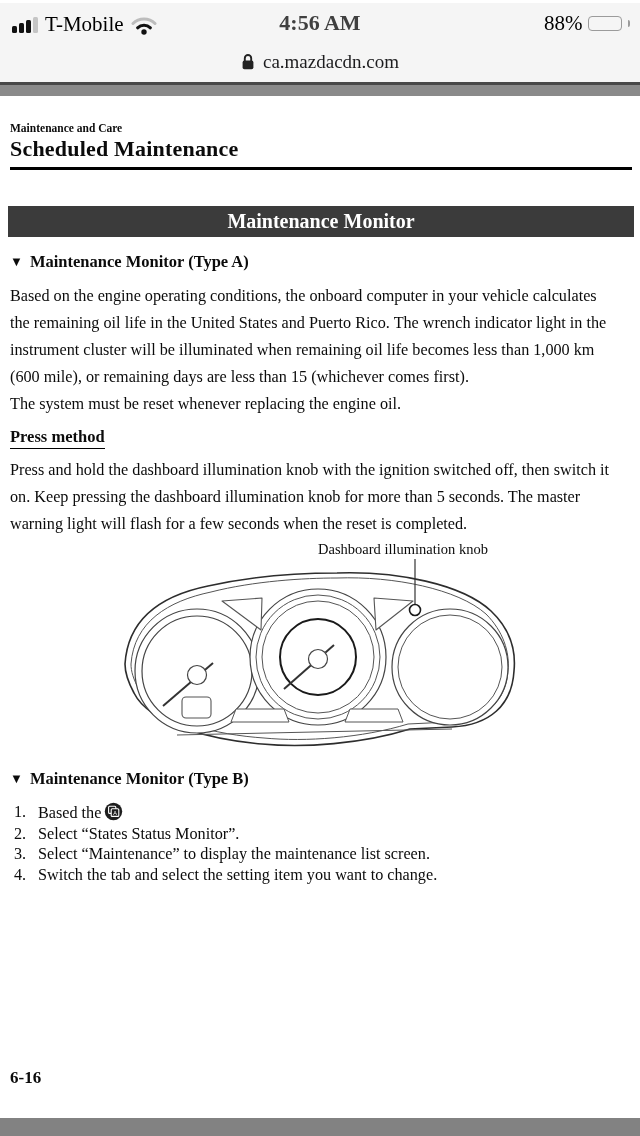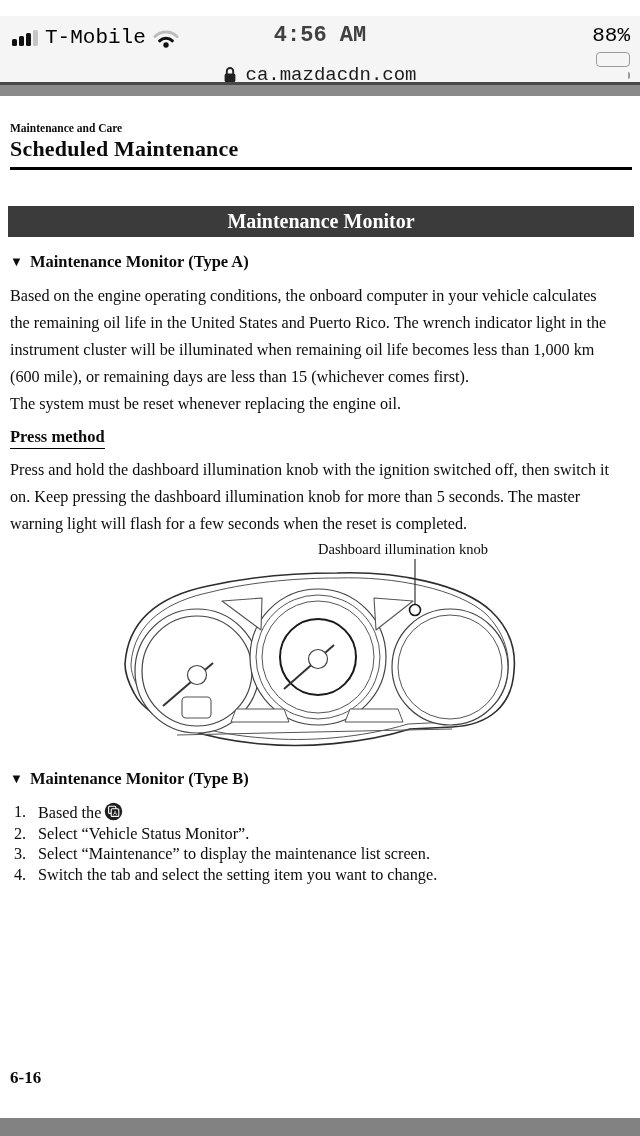--- a/index.html
+++ b/index.html
@@ -1,32 +1,32 @@
 <!DOCTYPE html>
 <html><head>
 <meta charset="utf-8">
 <style>
   html,body{margin:0;padding:0;}
   body{width:640px;height:1136px;position:relative;background:#fff;
        font-family:"Liberation Serif",serif;color:#0b0b0b;overflow:hidden;}
 
   
-  .status-area{position:absolute;top:16px;left:0;width:640px;height:82px;background:#f5f5f5;
-               font-family:Liberation Mono, monospace;}
+  .status-area{position:absolute;top:3px;left:0;width:640px;height:82px;background:#f5f5f5;
+               font-family:Liberation Serif, serif;}
   .row1{position:absolute;top:6px;left:0;width:640px;height:30px;}
   .carrier-cluster{position:absolute;left:12px;top:0;height:30px;display:flex;align-items:center;gap:7px;}
   .signal{display:flex;align-items:flex-end;gap:2px;height:17px;}
   .signal i{display:block;width:5px;border-radius:1.5px;background:#111;}
   .signal i:nth-child(1){height:7px;}
   .signal i:nth-child(2){height:10px;}
   .signal i:nth-child(3){height:13px;}
   .signal i:nth-child(4){height:16px;background:#c5c5c5;}
   .carrier{font-size:21px;color:#000;}
   .time{position:absolute;left:0;right:0;top:1px;text-align:center;font-size:22px;font-weight:700;color:#404040;}
-  .batt-cluster{position:absolute;right:10px;top:2px;display:flex;align-items:flex-end;gap:5px;flex-direction:column;}
+  .batt-cluster{position:absolute;right:10px;top:2px;display:flex;align-items:center;gap:5px;}
   .batt-pct{font-size:21px;color:#000;}
   .batt-body{width:34px;height:15px;border:1.5px solid #9b9b9b;border-radius:4px;padding:1.5px;box-sizing:border-box;}
   .batt-fill{height:100%;width:88%;background:#000;border-radius:1.5px;}
   .batt-tip{width:2.5px;height:7px;background:#9b9b9b;border-radius:0 2px 2px 0;margin-left:1px;}
   .row2{position:absolute;top:44px;left:0;width:640px;height:30px;display:flex;align-items:center;justify-content:center;gap:8px;}
   .domain{font-size:19px;color:#1c1c1e;}
 
   .separator-top{position:absolute;top:82px;left:0;width:640px;height:14px;background:#8a8a8a;border-top:3px solid #484848;box-sizing:border-box;}
   .bottom-bar{position:absolute;top:1118px;left:0;width:640px;height:18px;background:#828282;}
 
@@ -168,21 +168,21 @@
         <span>Based the</span><svg class="app-icon" width="19" height="19" viewBox="0 0 19 19">
           <circle cx="9.5" cy="9.5" r="8.7" fill="#1e1e1e"></circle>
           <rect x="4.6" y="4.2" width="7.2" height="7.2" rx="1" fill="none" stroke="#fff" stroke-width="1.1"></rect>
           <rect x="7.2" y="6.8" width="7.6" height="7.6" rx="1" fill="#1e1e1e" stroke="#fff" stroke-width="1.1"></rect>
           <text x="11" y="12.9" font-size="5.5" fill="#fff" text-anchor="middle" font-family="Liberation Sans, sans-serif">A</text>
         </svg>
       </span>
     </div>
     <div class="step">
       <span class="num">2.</span>
-      <span class="txt">Select “Vehicle Status Monitor”.</span>
+      <span class="txt">Select “States Status Monitor”.</span>
     </div>
     <div class="step">
       <span class="num">3.</span>
       <span class="txt">Select “Maintenance” to display the maintenance list screen.</span>
     </div>
     <div class="step">
       <span class="num">4.</span>
       <span class="txt">Switch the tab and select the setting item you want to change.</span>
     </div>
   </div>

